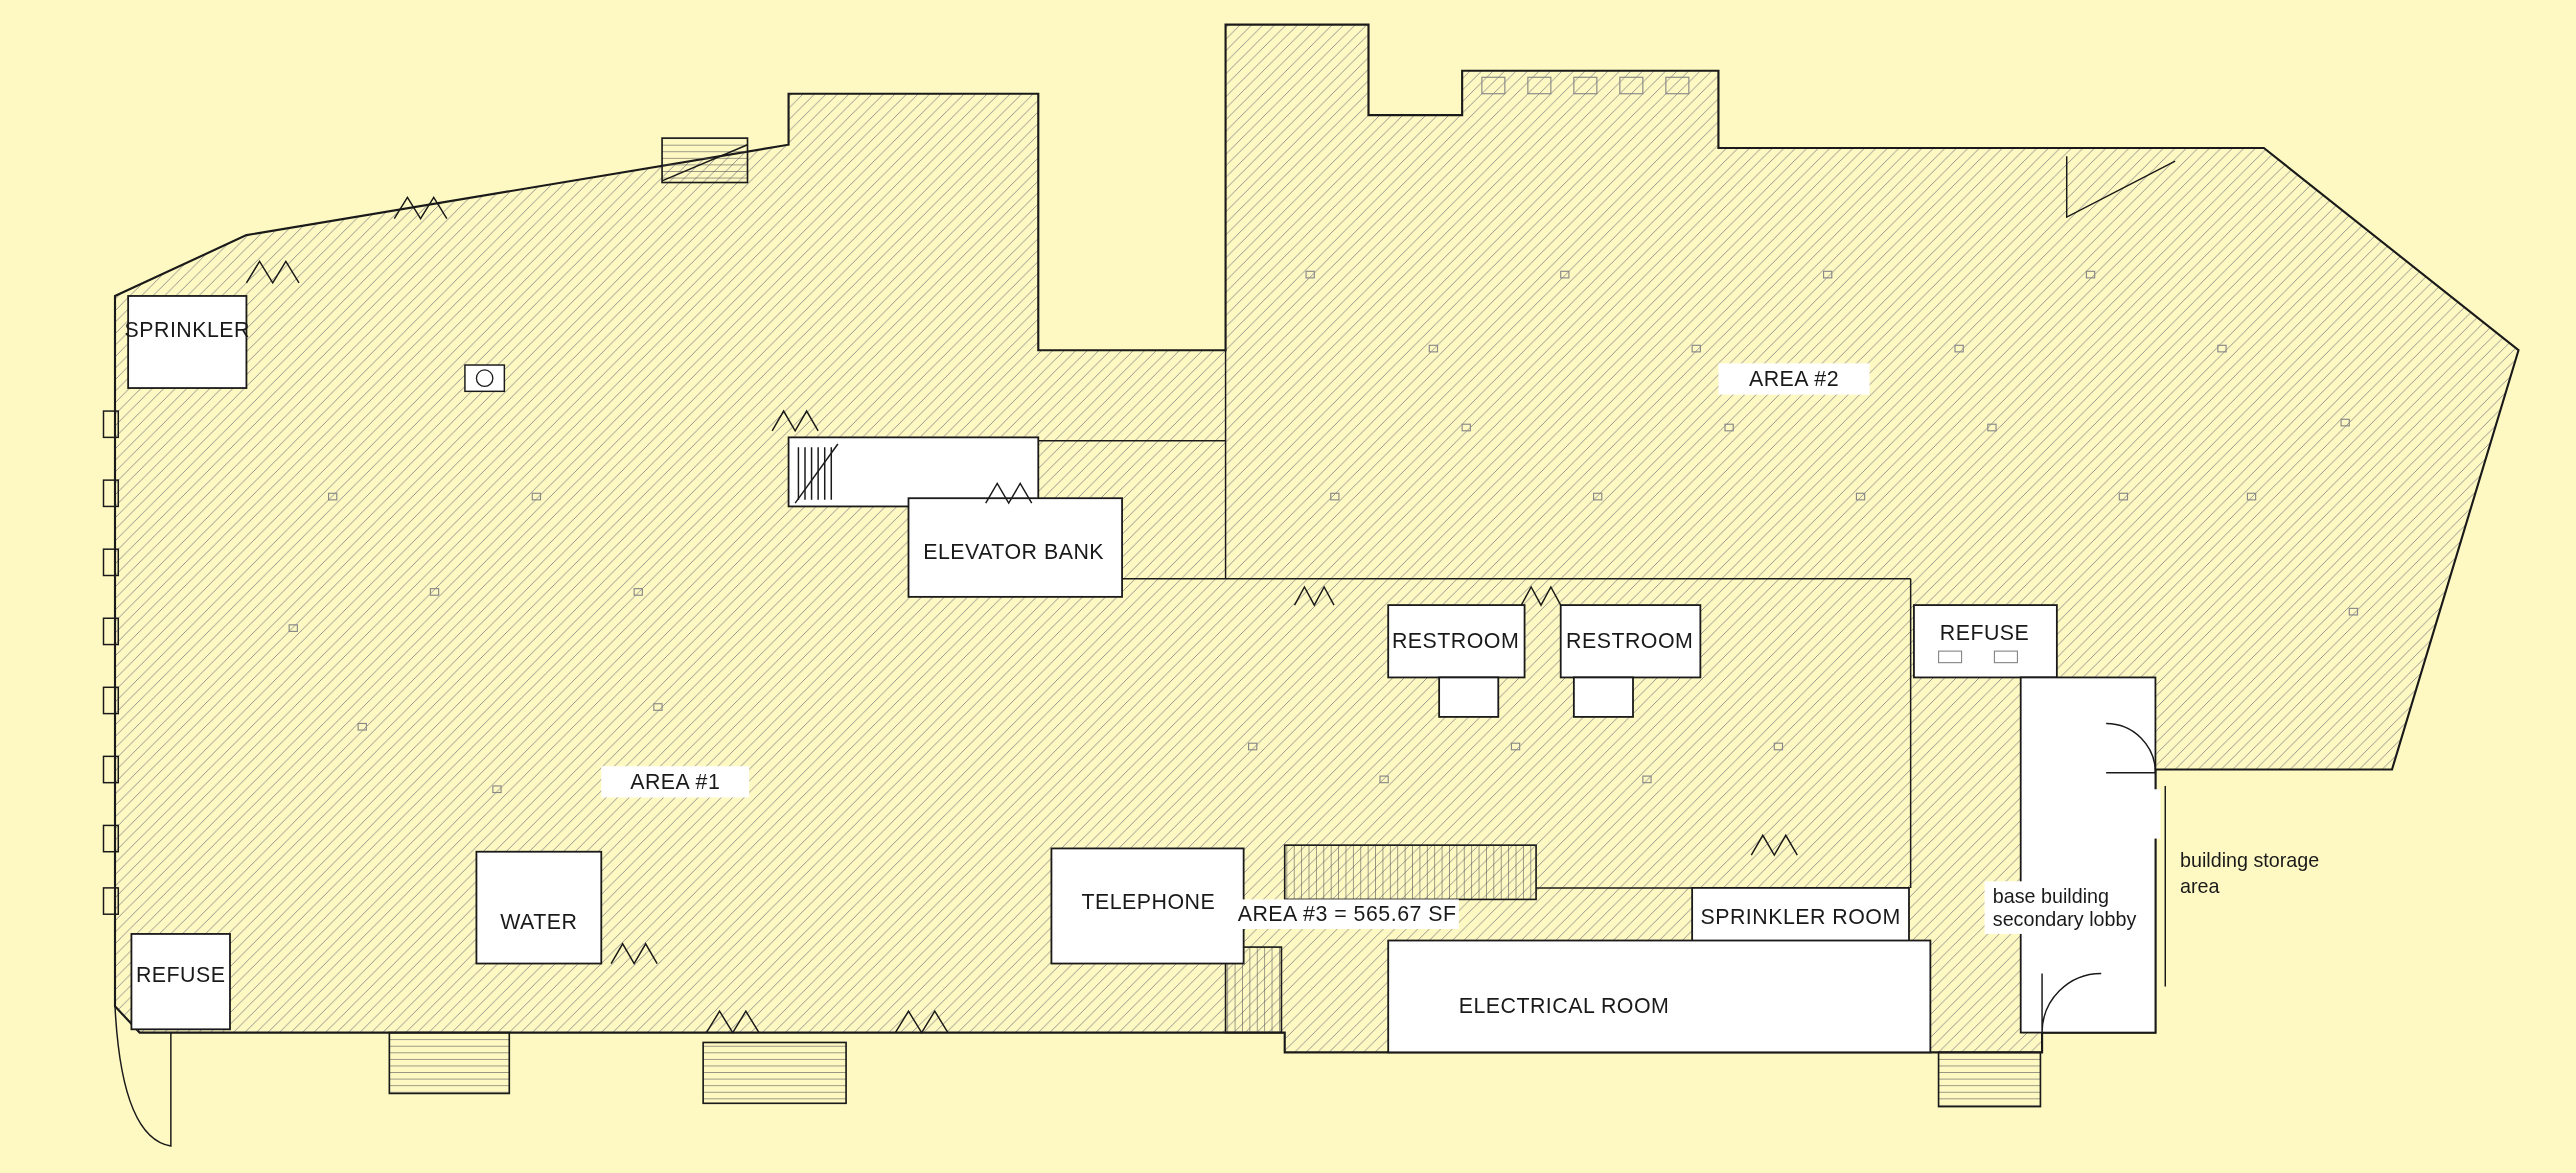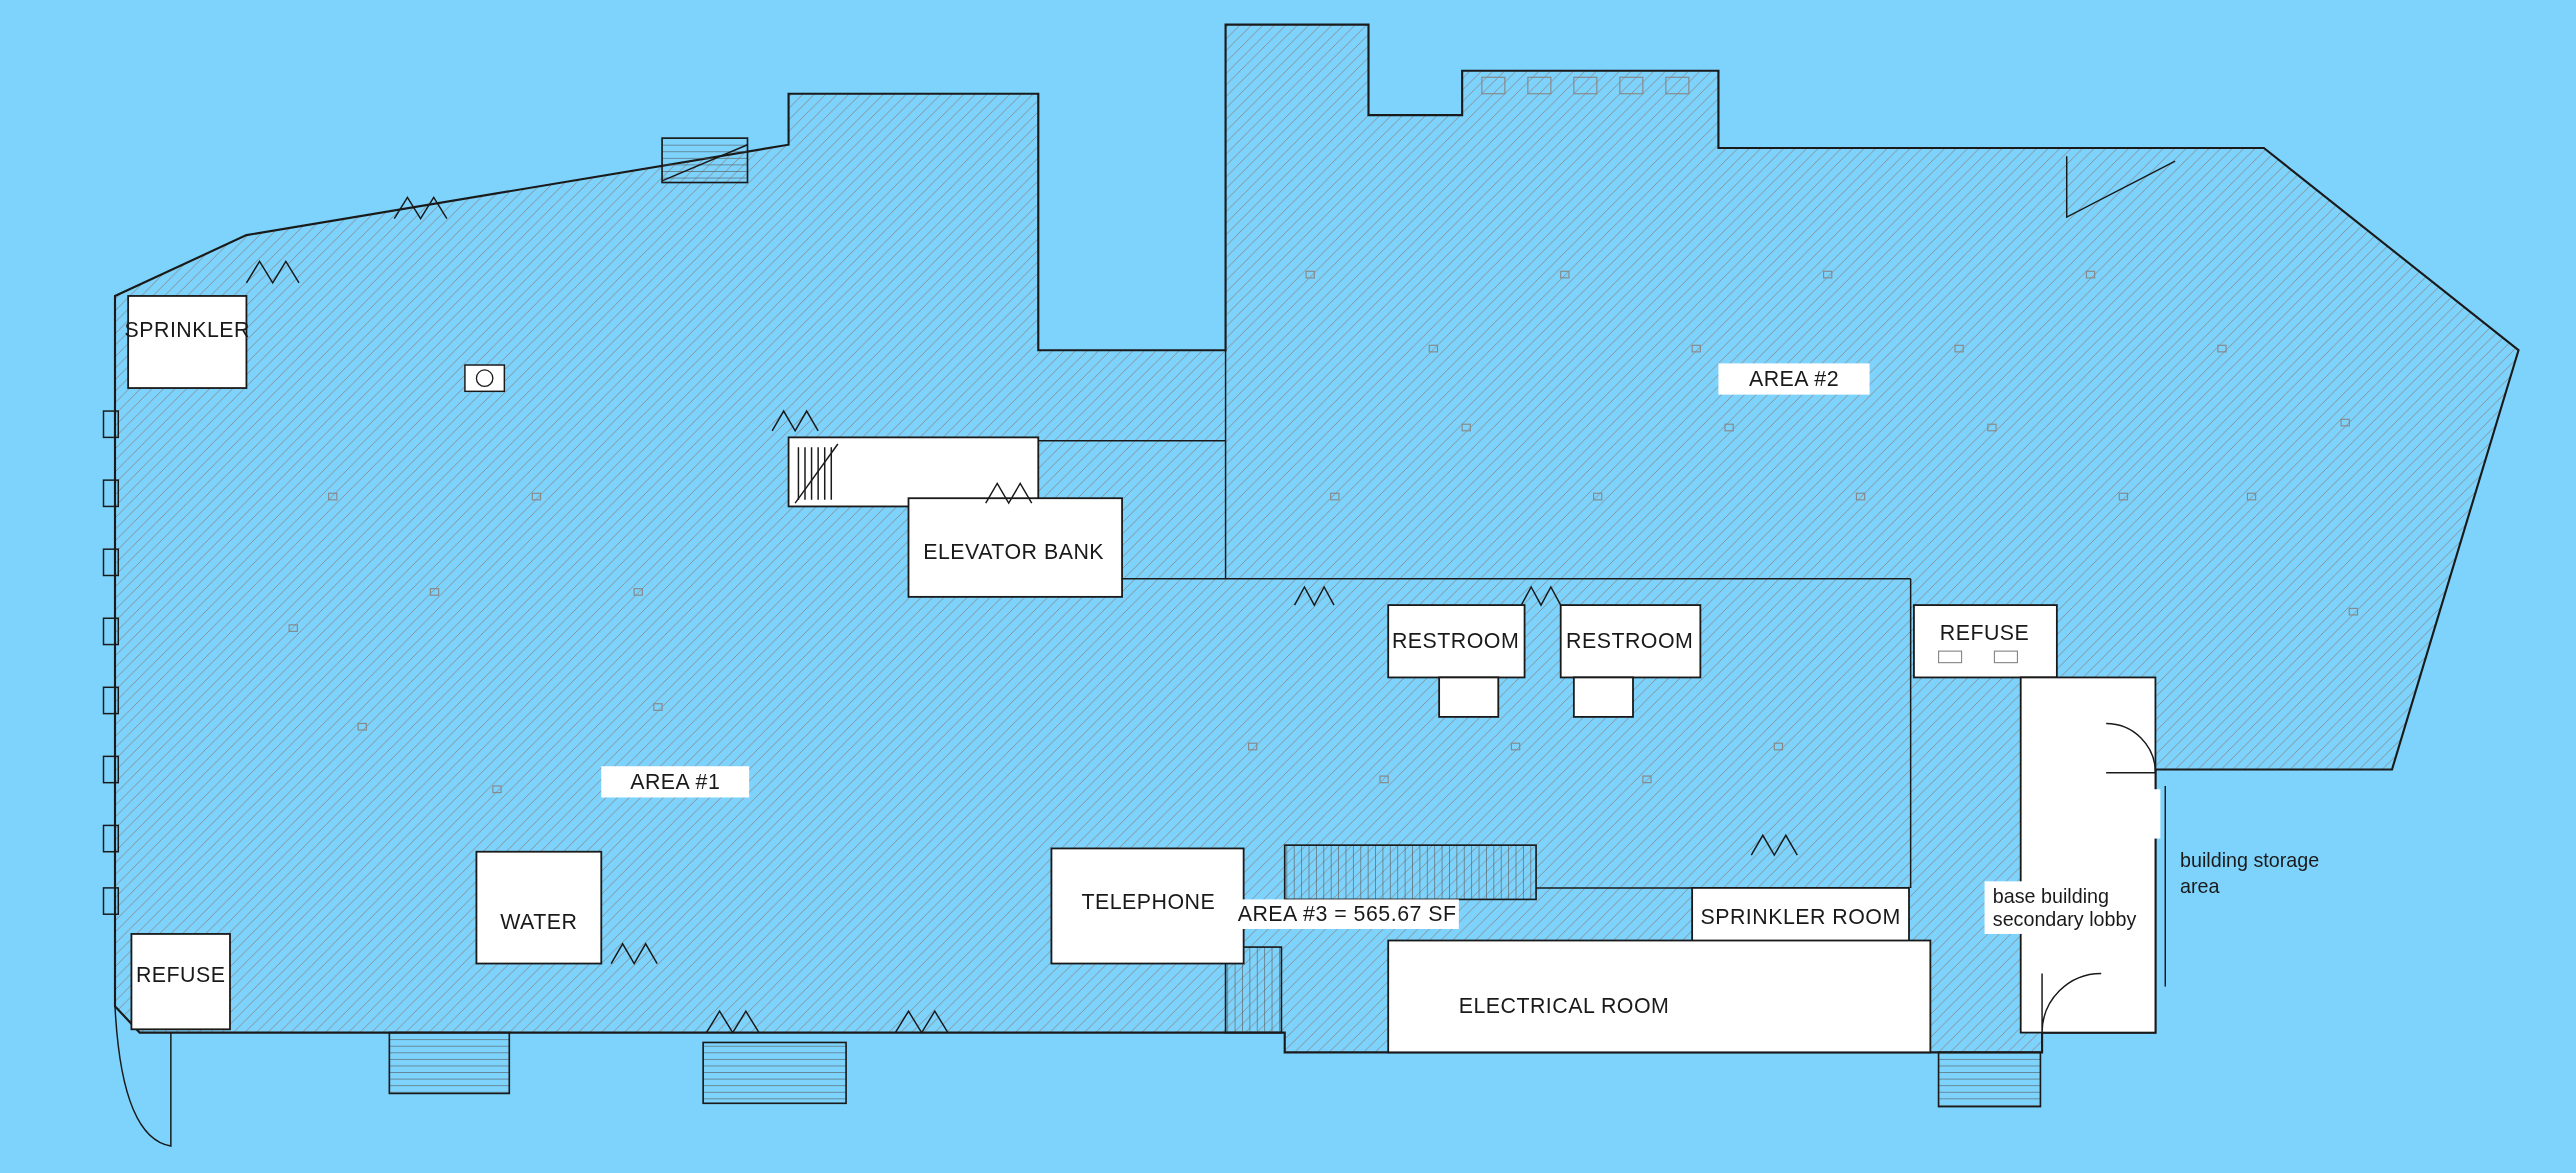--- a/index.html
+++ b/index.html
@@ -1,16 +1,16 @@
 <!DOCTYPE html>
 <html style="font-size:13.7px"><head>
 <meta charset="utf-8">
 <style>
   html, body { margin: 0; padding: 0; background: #ffffff; }
-  .canvas { width: 2576px; height: 1174px; background: #7dd3fc; overflow: hidden; }
+  .canvas { width: 2576px; height: 1174px; background: #fef9c3; overflow: hidden; }
   svg { display: block; }
   text { font-family: "Liberation Sans", sans-serif; fill: #1a1a1a; }
   .room-label { font-size: 13px; letter-spacing: 0.3px; }
   .annot { font-size: 12px; }
   .thin { stroke: #1a1a1a; stroke-width: 0.9; fill: none; }
   .room { fill: #ffffff; stroke: #1a1a1a; stroke-width: 1.1; }
   .halo { fill: #ffffff; stroke: none; }
   .mark { stroke: #888888; stroke-width: 0.7; fill: none; }
 </style>
 </head>

